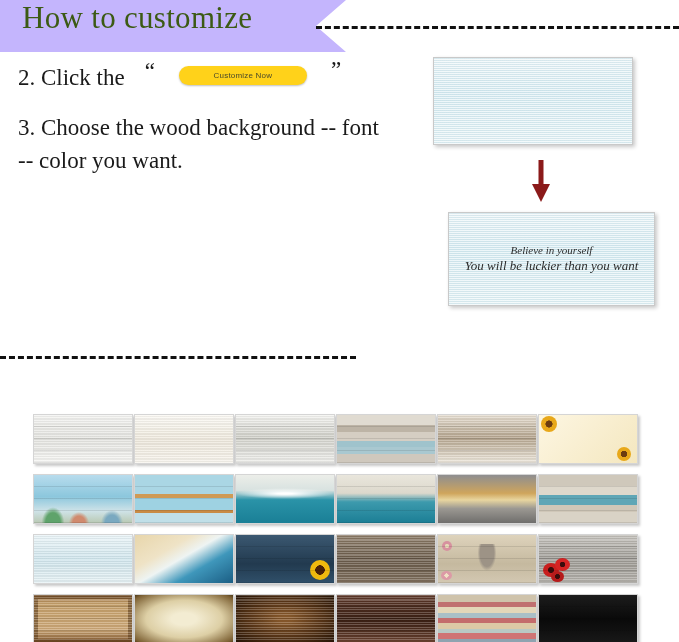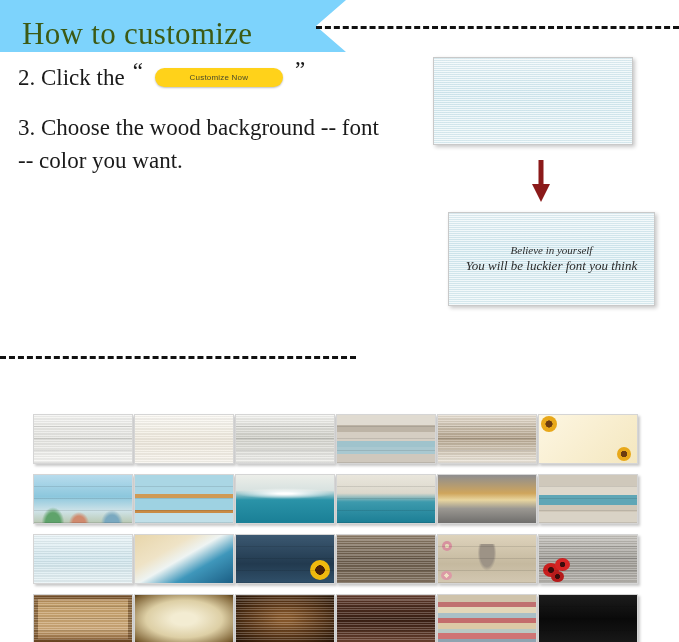--- a/index.html
+++ b/index.html
@@ -8,22 +8,22 @@
     background:#ffffff;
     font-family:"Liberation Serif", serif;
     position:relative;
     overflow:hidden;
   }
   .stage{position:absolute;inset:0;}
 
   
   .banner{
     position:absolute;
-    background:#7dd3fc;
-    display:flex;align-items:flex-end;
+    background:#c4b5fd;
+    display:flex;align-items:flex-start;
   }
   #banner-top{
     left:0;top:0;width:346px;height:52px;
     clip-path:polygon(0 0, 346px 0, 316px 26px, 346px 52px, 0 52px);
     padding-left:22px;box-sizing:border-box;
   }
   #banner-bottom{
     left:348px;top:330px;width:331px;height:54px;
     clip-path:polygon(378px 0, 331px 0, 331px 54px, 378px 54px, 348px 27px);
     padding-left:30px;box-sizing:border-box;
@@ -52,21 +52,21 @@
     color:#1a1a1a;
   }
   .step{
     font-family:"Liberation Serif", serif;
     font-size:23px;
     line-height:1.0;
     margin-bottom:22px;
     white-space:nowrap;
   }
   .step.wrap{white-space:normal;line-height:1.45;width:370px;}
-  .step-inline{display:flex;align-items:center;gap:8px;white-space:nowrap;}
+  .step-inline{display:flex;align-items:flex-start;gap:20px;white-space:nowrap;}
   .quote{font-size:23px;position:relative;top:-6px;}
   .quote.close{top:-8px;}
 
   .cta{
     display:inline-block;
     background:#ffd21a;
     color:#4a4a2a;
     border:none;
     border-radius:14px;
     width:128px;height:19px;
@@ -169,21 +169,21 @@
 
   <div class="sign" id="sign-blank"></div>
 
   <svg id="flow-arrow" viewBox="0 0 20 42">
     <rect x="7.5" y="0" width="5" height="26" fill="#8b1a1a"></rect>
     <polygon points="1,24 19,24 10,42" fill="#8b1a1a"></polygon>
   </svg>
 
   <div class="sign" id="sign-text">
     <div class="sign-line" id="sign-line-1">Believe in yourself</div>
-    <div class="sign-line" id="sign-line-2">You will be luckier font you think</div>
+    <div class="sign-line" id="sign-line-2">You will be luckier than you want</div>
   </div>
 
   <div class="dash" id="dash-bottom"></div>
   <div class="banner" id="banner-bottom">
     <span class="banner-title">24 Background Options</span>
   </div>
 
   <div class="grid">
 
     <div class="swatch planks grain" style="background:linear-gradient(180deg,#f4f4f2,#e6e6e2 50%,#f7f7f5)"></div>

